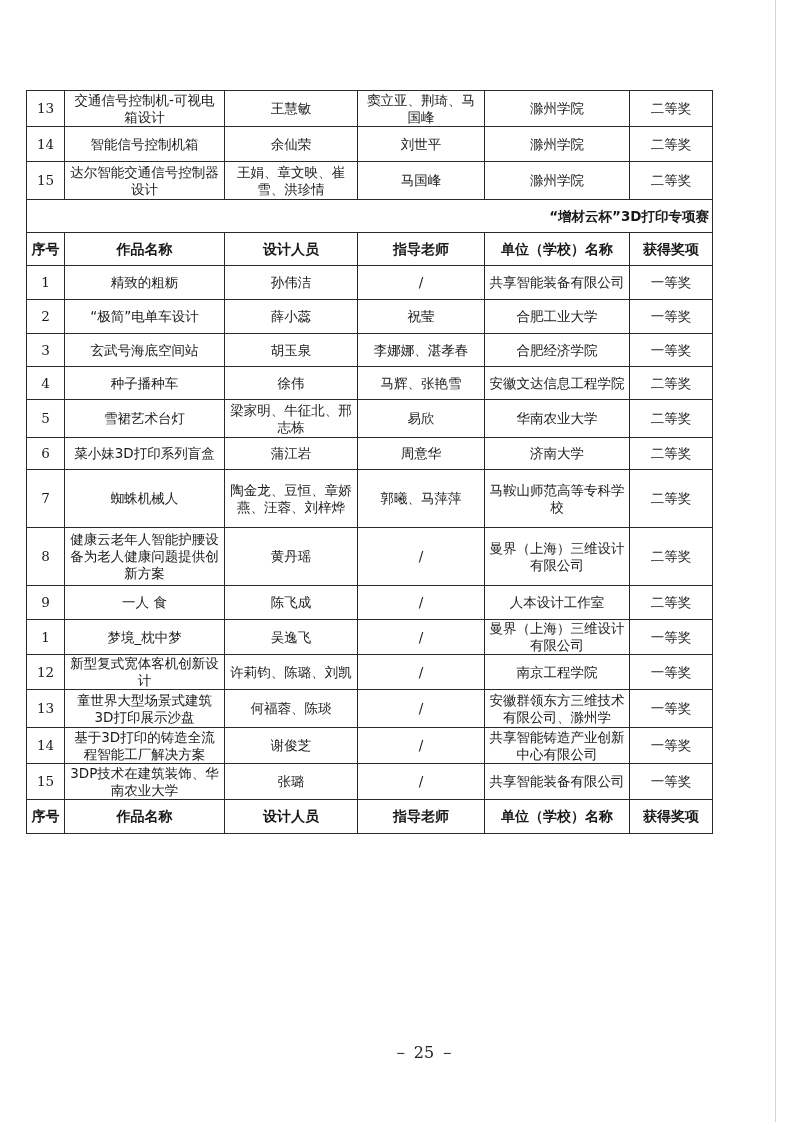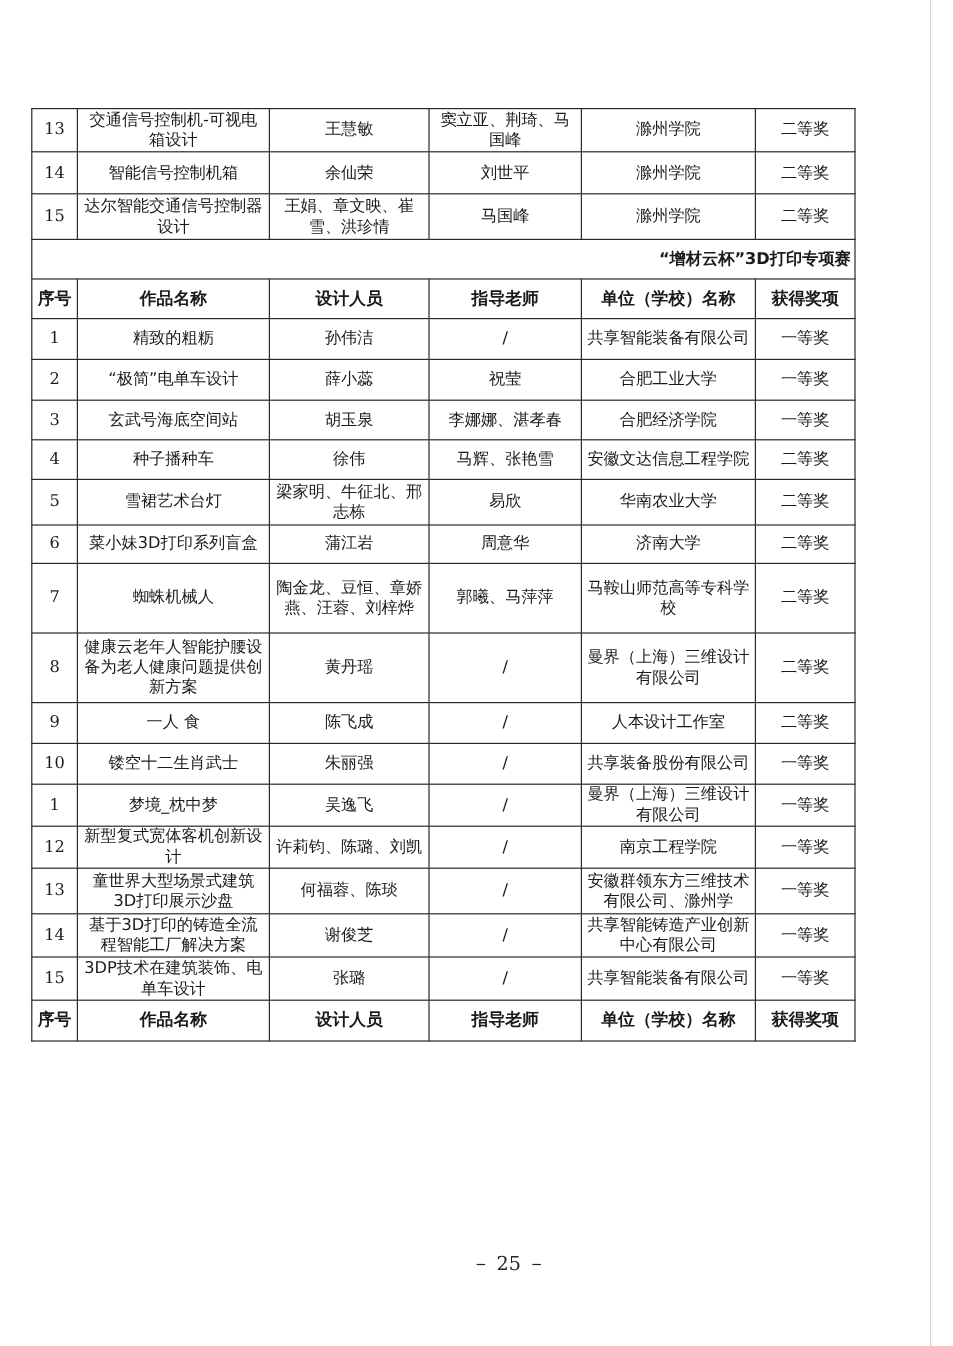--- a/index.html
+++ b/index.html
@@ -141,28 +141,20 @@
         <td>二等奖</td>
       </tr>
       <tr style="height: 34px;">
         <td class="no">9</td>
         <td>一人 食</td>
         <td>陈飞成</td>
         <td>/</td>
         <td>人本设计工作室</td>
         <td>二等奖</td>
       </tr>
-      <tr style="height: 34px;">
-        <td class="no">10</td>
-        <td>镂空十二生肖武士</td>
-        <td>朱丽强</td>
-        <td>/</td>
-        <td>共享装备股份有限公司</td>
-        <td>一等奖</td>
-      </tr>
       <tr style="height: 35px;">
         <td class="no">1</td>
         <td>梦境_枕中梦</td>
         <td>吴逸飞</td>
         <td>/</td>
         <td>曼界（上海）三维设计有限公司</td>
         <td>一等奖</td>
       </tr>
       <tr style="height: 25px;">
         <td class="no">12</td>
@@ -183,21 +175,21 @@
       <tr style="height: 36px;">
         <td class="no">14</td>
         <td>基于3D打印的铸造全流程智能工厂解决方案</td>
         <td>谢俊芝</td>
         <td>/</td>
         <td>共享智能铸造产业创新中心有限公司</td>
         <td>一等奖</td>
       </tr>
       <tr style="height: 36px;">
         <td class="no">15</td>
-        <td>3DP技术在建筑装饰、电单车设计</td>
+        <td>3DP技术在建筑装饰、华南农业大学</td>
         <td>张璐</td>
         <td>/</td>
         <td>共享智能装备有限公司</td>
         <td>一等奖</td>
       </tr>
       <tr class="header" style="height: 34px;">
         <td class="nowrap">序号</td>
         <td>作品名称</td>
         <td>设计人员</td>
         <td>指导老师</td>

